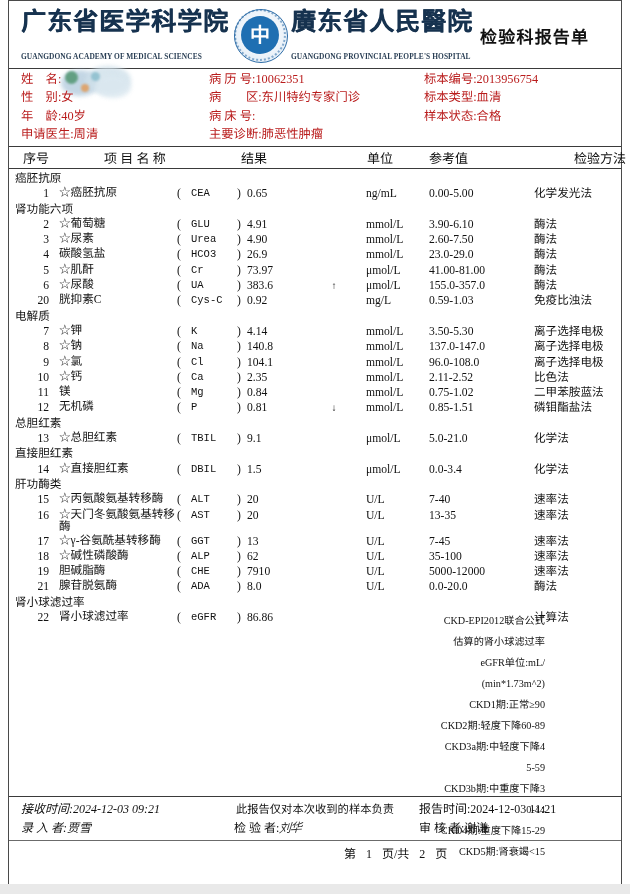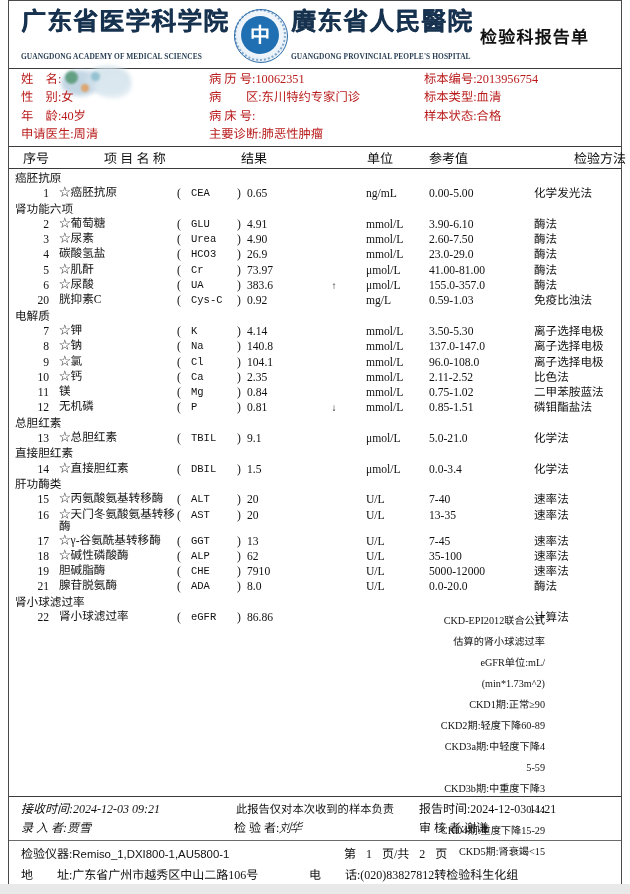--- a/index.html
+++ b/index.html
@@ -553,35 +553,24 @@
       <div class="f3">
         <span>审 核 者:</span><span>谢谦</span>
       </div>
     </div>
   </div>
 
   <div class="rule thin" style="top:840px;"></div>
 
   <div class="foot2" style="top:844px;height:44px;">
     <div style="position:relative;height:21px;">
-      <div class="g1">
-        <span>检验仪器:</span><span class="mono-s">Remiso_1,DXI800-1,AU5800-1</span>
-      </div>
       <div class="g2">
         <span>第</span>
         <span style="padding:0 7px;">1</span>
         <span>页/共</span>
         <span style="padding:0 7px;">2</span>
         <span>页</span>
       </div>
     </div>
-    <div style="position:relative;height:21px;">
-      <div class="g3">
-        <span>地　　址:</span><span>广东省广州市越秀区中山二路106号</span>
-      </div>
-      <div class="g4">
-        <span>电　　话:</span><span>(020)83827812转检验科生化组</span>
-      </div>
-    </div>
   </div>
 
   <div class="bottom-gray"></div>
 </div>
 
 </body></html>

